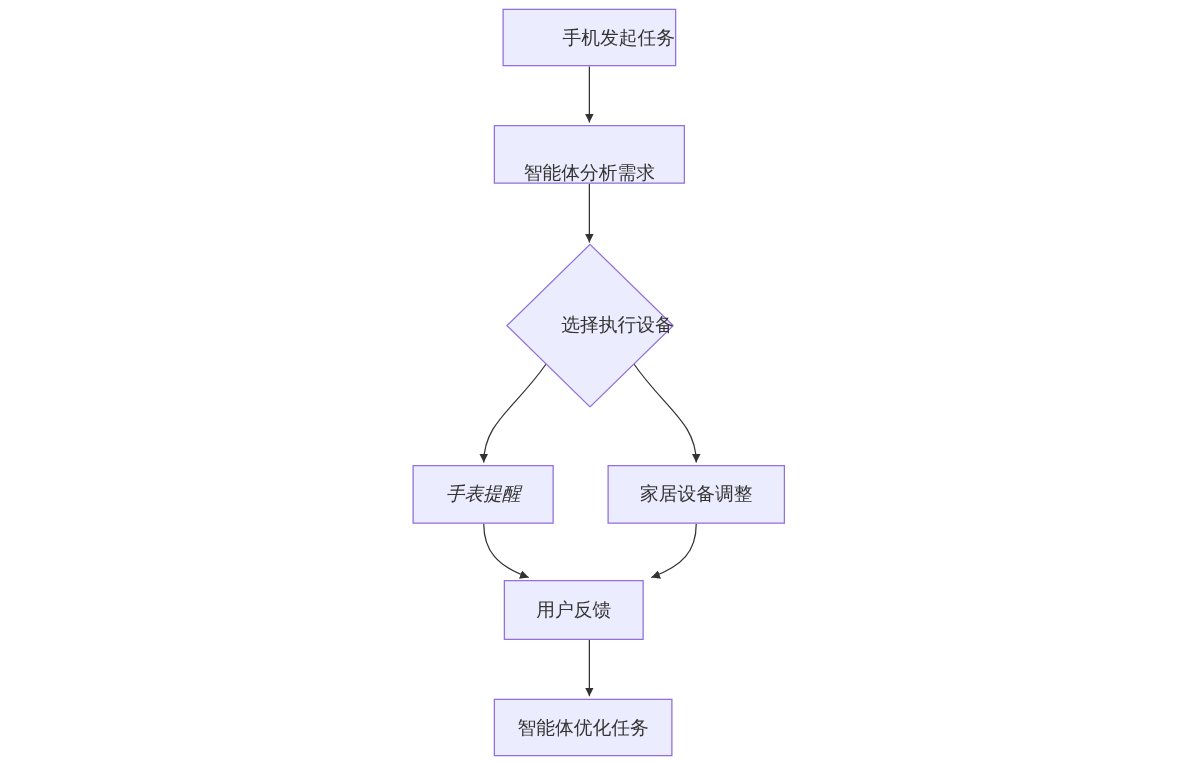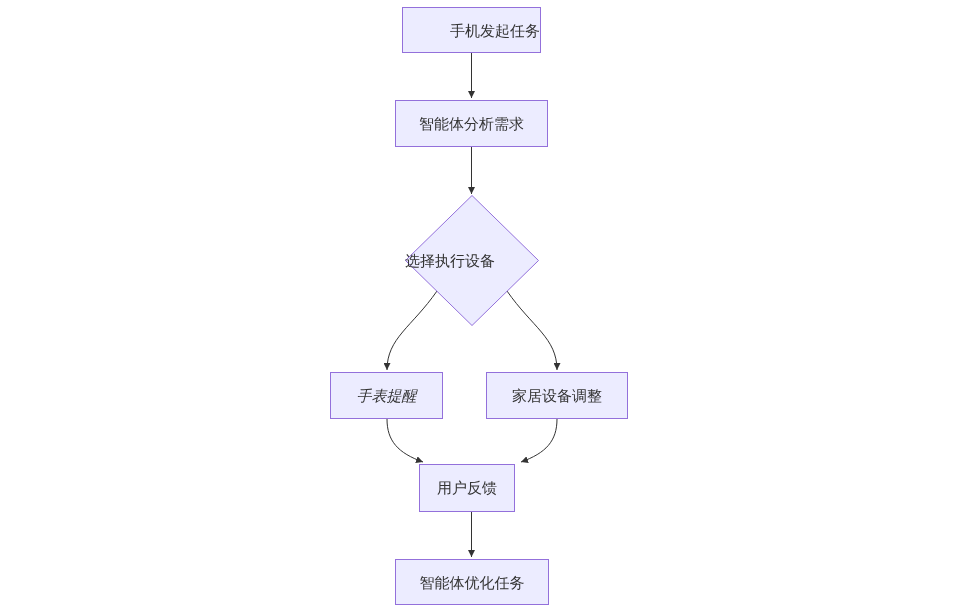--- a/index.html
+++ b/index.html
@@ -37,21 +37,21 @@
     justify-content: center;
     color: #333333;
     font-size: 15px;
     line-height: 1;
     white-space: nowrap;
   }
   .diamond-wrap {
     position: absolute;
     display: flex;
     align-items: center;
-    justify-content: flex-start;
+    justify-content: flex-end;
   }
   .diamond-wrap svg {
     position: absolute;
     left: 0;
     top: 0;
   }
   .diamond-wrap .label {
     position: relative;
     color: #333333;
     font-size: 15px;
@@ -76,40 +76,40 @@
     <path class="edge" d="M507,291 C532,327 557,338 557,370" marker-end="url(#arrow)"></path>
     <path class="edge" d="M387,419 C387,441 398,453 423,462" marker-end="url(#arrow)"></path>
     <path class="edge" d="M557,419 C557,441 546,453 521,462" marker-end="url(#arrow)"></path>
     <path class="edge" d="M471.5,512 L471.5,557" marker-end="url(#arrow)"></path>
   </svg>
 
   <div class="node" style="left:402px; top:7px; width:139px; height:46px;padding-left:47px;">
     <span class="label">手机发起任务</span>
   </div>
 
-  <div class="node" style="left:395px; top:100px; width:153px; height:47px;">
+  <div class="node" style="left:395px; top:100px; width:153px; height:47px;align-items:flex-end;">
     <span class="label">智能体分析需求</span>
   </div>
 
   <div class="diamond-wrap" style="left:405px; top:195px; width:134px; height:131px;">
     <svg width="134" height="131" viewBox="0 0 134 131" xmlns="http://www.w3.org/2000/svg">
       <polygon points="67,0.5 133.5,65.5 67,130.5 0.5,65.5" fill="#ECECFF" stroke="#9370DB" stroke-width="1"></polygon>
     </svg>
     <span class="label">选择执行设备</span>
   </div>
 
   <div class="node" style="left:330px; top:372px; width:113px; height:47px;font-style:italic;">
     <span class="label">手表提醒</span>
   </div>
 
   <div class="node" style="left:486px; top:372px; width:142px; height:47px;align-items:center;">
     <span class="label">家居设备调整</span>
   </div>
 
-  <div class="node" style="left:419px; top:464px; width:96px; height:48px;font-family:Liberation Serif, serif;">
+  <div class="node" style="left:403px; top:464px; width:112px; height:48px;">
     <span class="label">用户反馈</span>
   </div>
 
-  <div class="node" style="left:395px; top:559px; width:154px; height:46px;text-align:center;">
+  <div class="node" style="left:395px; top:559px; width:143px; height:46px;text-align:center;">
     <span class="label">智能体优化任务</span>
   </div>
 
 </div>
 
 </body></html>

